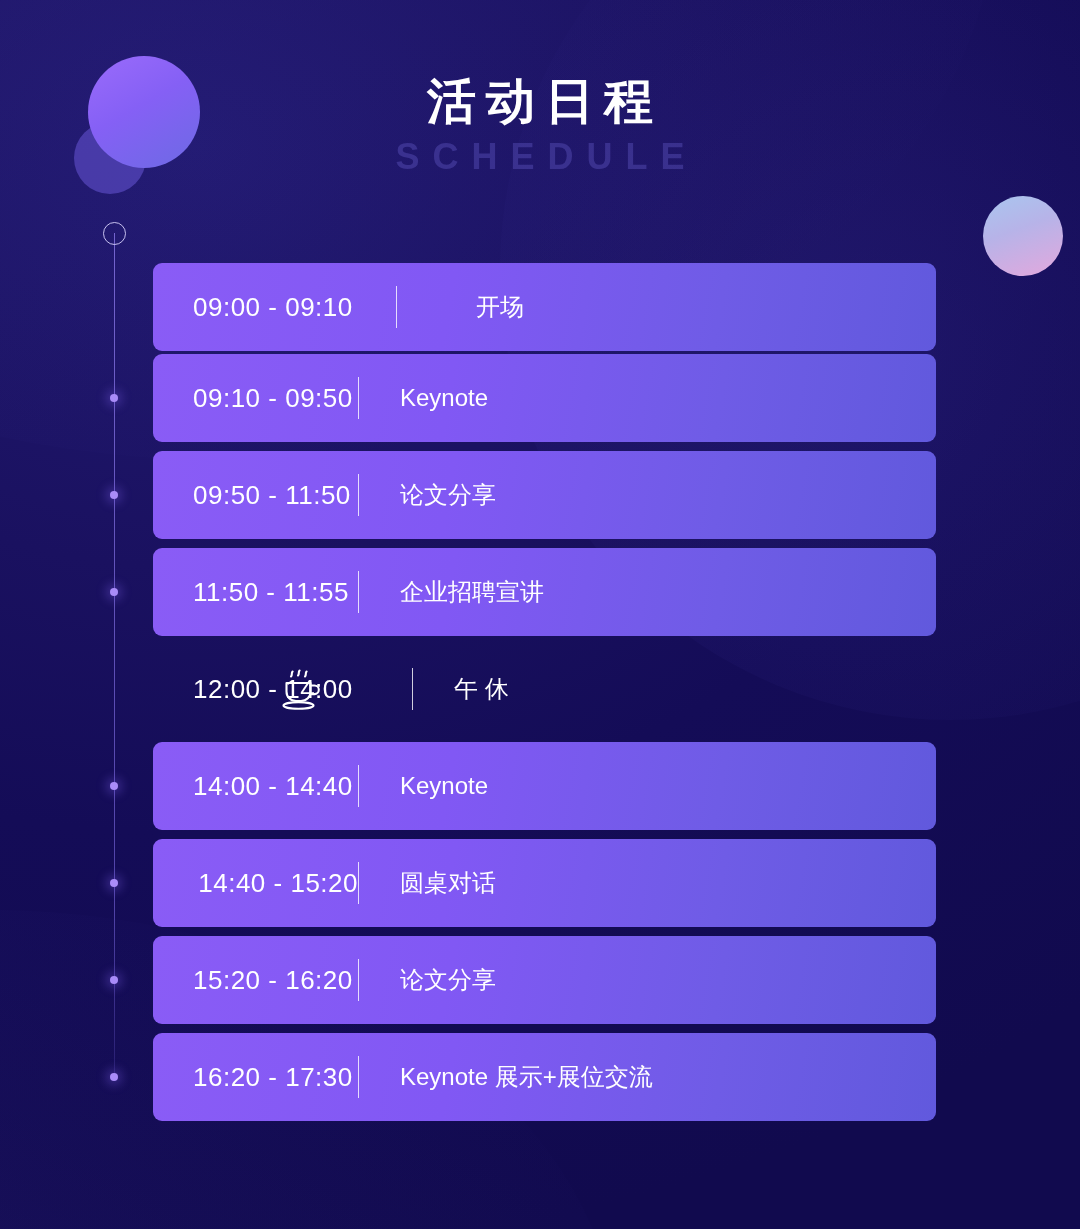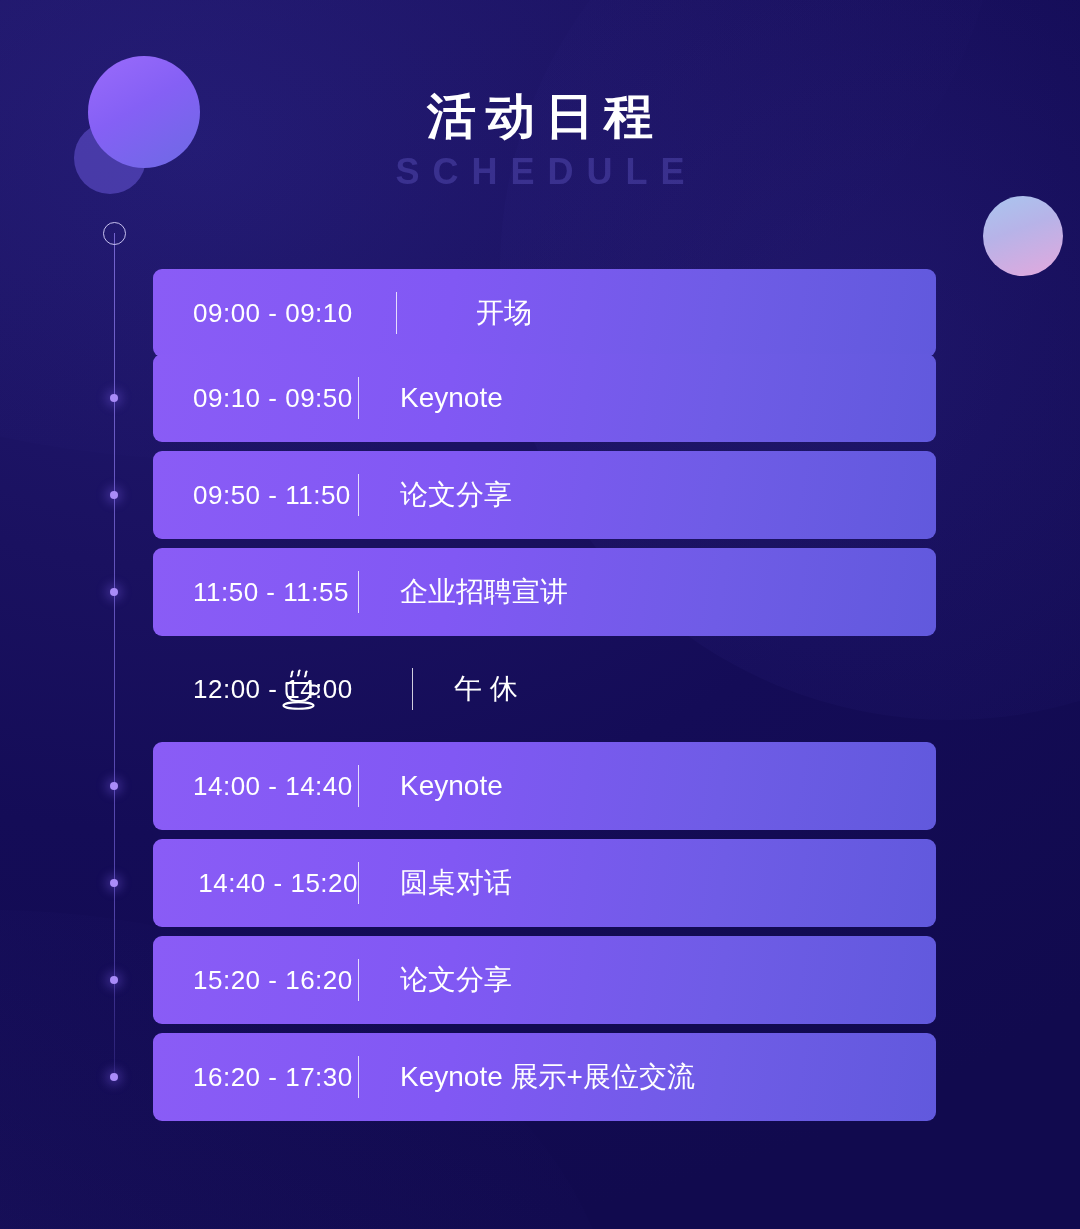--- a/index.html
+++ b/index.html
@@ -73,21 +73,21 @@
     position:absolute;
     left:983px; top:196px;
     width:80px; height:80px;
     border-radius:50%;
     background:linear-gradient(160deg, #a9c6ef 0%, #b7b3e8 42%, #e3a8dd 100%);
   }
 
   
   .header {
     position:absolute;
-    left:0; top:92px;
+    left:0; top:77px;
     width:1080px;
     text-align:center;
   }
   .header-sub {
     position:absolute;
     left:0; top:62px;
     width:1080px;
     text-align:center;
     font-size:36px;
     font-weight:bold;
@@ -168,21 +168,21 @@
     width:232px;
   }
   .row-divider {
     width:1px;
     height:42px;
     background:rgba(255,255,255,.80);
     flex:0 0 auto;
   }
   .row-title {
     padding-left:41px;
-    font-size:28px;
+    font-size:24px;
     color:#ffffff;
     white-space:nowrap;
   }
 
   
   .break-icon {
     position:absolute;
     left:95px;
     width:52px;
     height:54px;
@@ -207,21 +207,21 @@
 
   <div class="header">
     <div class="header-title">活动日程</div>
     <div class="header-sub">SCHEDULE</div>
   </div>
 
   <div class="rail"></div>
   <div class="rail-top-ring"></div>
 
   <div class="schedule" id="schedule-list">
-      <div class="row" style="top: 269px; gap: 38px;">
+      <div class="row" style="top: 263px; gap: 38px;">
         <div class="row-time">09:00 - 09:10</div>
         <div class="row-divider"></div>
         <div class="row-title">开场</div>
       </div>
       <div class="row" style="top: 354px;">
         <div class="row-time">09:10 - 09:50</div>
         <div class="row-divider"></div>
         <div class="row-title">Keynote</div>
       </div>
       <div class="rail-dot" style="top: 398px;"></div>

